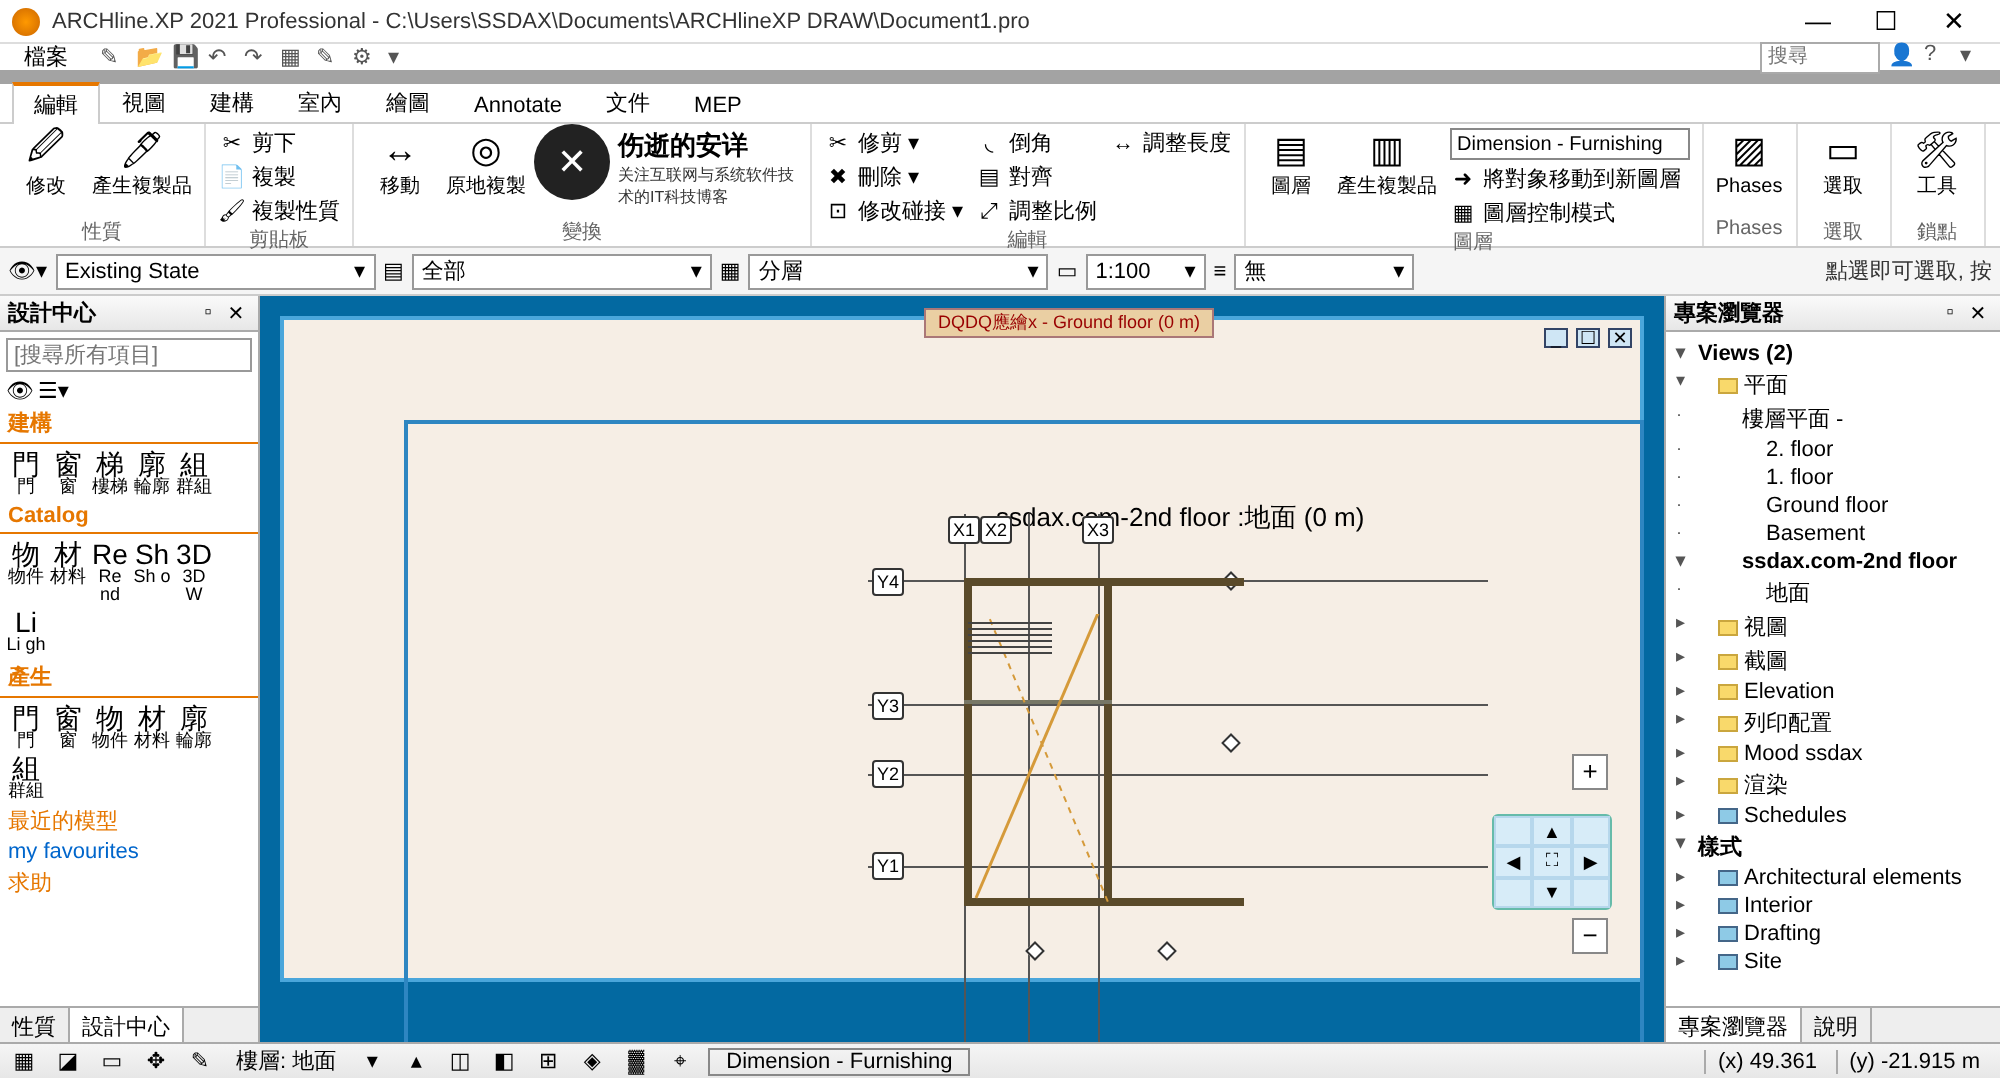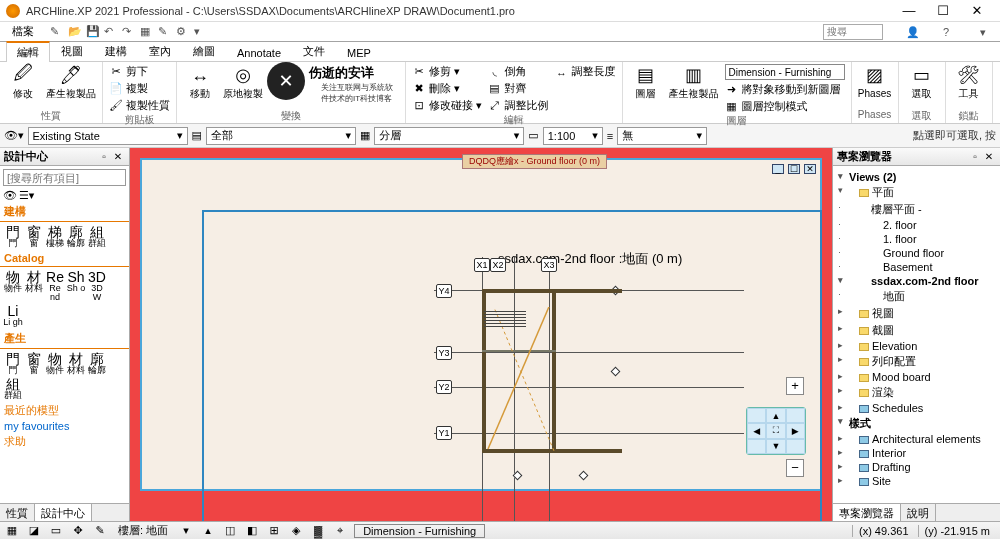--- a/index.html
+++ b/index.html
@@ -5,25 +5,25 @@
 * { margin:0; padding:0; box-sizing:border-box; font-family:"Segoe UI","Microsoft YaHei",Arial,sans-serif; font-size:11px; }
 body { background:#fff; width:1000px; height:539px; overflow:hidden; position:relative; }
 
 
 .titlebar { height:22px; background:#fff; display:flex; align-items:center; padding:0 6px; border-bottom:1px solid #ddd; }
 .titlebar .logo { width:14px; height:14px; border-radius:50%; background:radial-gradient(circle,#f90,#c60); margin-right:6px; }
 .titlebar .title { flex:1; color:#333; }
 .titlebar .winbtn { width:34px; height:20px; text-align:center; line-height:20px; font-size:13px; cursor:pointer;}
 
 
-.menubar { height:20px; display:flex; align-items:center; gap:2px; padding:0 6px; border-bottom:1px solid #a3a3a3; }
+.menubar { height:20px; display:flex; align-items:center; gap:2px; padding:0 6px; border-bottom:7px solid #a3a3a3; }
 .menubar .menuitem { padding:0 6px; cursor:pointer; }
 .menubar .qat { display:flex; gap:4px; margin-left:8px; }
 .menubar .qicon { width:14px; height:14px; color:#555; cursor:pointer; font-size:11px; }
-.menubar .searchwrap { margin-left:auto; display:flex; align-items:flex-end; gap:23px; }
+.menubar .searchwrap { margin-left:auto; display:flex; align-items:flex-start; gap:4px; }
 .menubar .searchbox { width:60px; height:16px; border:1px solid #aaa; padding:0 3px; font-size:10px; }
 
 
 .tabstrip { height:20px; display:flex; align-items:flex-end; padding-left:6px; border-bottom:1px solid #ccc; }
 .tab { padding:2px 10px; border:1px solid transparent; border-bottom:none; cursor:pointer; }
 .tab.active { border-color:#ccc; border-top:2px solid #e67700; background:#fff; position:relative; top:1px; }
 
 
 .ribbon { height:62px; display:flex; border-bottom:1px solid #ccc; background:#fff; }
 .rgroup { border-right:1px solid #ddd; padding:2px 6px; display:flex; flex-direction:column; position:relative; }
@@ -39,21 +39,21 @@
 
 
 .optbar { height:24px; background:#f5f5f5; display:flex; align-items:center; gap:4px; padding:0 4px; border-bottom:1px solid #ccc; overflow:hidden;}
 .optbar .optitem { display:flex; align-items:center; gap:3px; }
 .optbar .optfield { height:18px; background:#fff; border:1px solid #999; padding:0 4px; display:flex; align-items:center; }
 .optbar .hint { margin-left:auto; color:#333; white-space:nowrap;}
 
 
 .main { position:absolute; top:148px; left:0; right:0; bottom:18px; display:flex; }
 .left { width:130px; border-right:1px solid #aaa; display:flex; flex-direction:column; }
-.center { flex:1; position:relative; background:#ef4444; }
+.center { flex:1; position:relative; background:#0369a1; }
 .right { width:168px; border-left:1px solid #aaa; display:flex; flex-direction:column; }
 
 
 .panelhead { height:18px; background:linear-gradient(#fafafa,#e7e7e7); display:flex; align-items:center; padding:0 4px; border-bottom:1px solid #aaa; }
 .panelhead .ptitle { flex:1; font-weight:bold; font-size:11px; }
 .panelhead .pbtn { width:14px; text-align:center; cursor:pointer; font-size:10px; }
 
 .searchall { margin:3px; width:calc(100% - 6px); height:17px; border:1px solid #999; padding:0 3px; }
 
 .dcsection { padding:2px 4px; }
@@ -189,21 +189,21 @@
           <div class="ricon">↔</div>
           <div class="rname">移動</div>
         </div>
       <div class="rbtn">
           <div class="ricon">◎</div>
           <div class="rname">原地複製</div>
         </div>
       <div style="position:relative;width:130px">
         <div style="position:absolute;left:-2px;top:-2px;width:38px;height:38px;border-radius:50%;background:#222;display:flex;align-items:center;justify-content:center;color:#fff;font-size:18px">✕</div>
         <div style="margin-left:40px;font-weight:bold;font-size:13px">伤逝的安详</div>
-        <div style="margin-left:52px;font-size:8px;color:#333">关注互联网与系统软件技术的IT科技博客</div>
+        <div style="margin-left:40px;font-size:8px;color:#333">关注互联网与系统软件技术的IT科技博客</div>
       </div>
     </div>
     <div class="rlabel">變換</div>
   </div>
   <div class="rgroup">
     <div class="rrow">
       <div class="rminicol">
         <div class="mini">
             <span class="micon">✂</span>
             <span>修剪</span>
@@ -504,21 +504,21 @@
       <div class="treeitem leaf" style="padding-left:48px">2. floor</div>
       <div class="treeitem leaf" style="padding-left:48px">1. floor</div>
       <div class="treeitem leaf" style="padding-left:48px">Ground floor</div>
       <div class="treeitem leaf" style="padding-left:48px">Basement</div>
       <div class="treeitem open sel" style="padding-left:36px"><span>ssdax.com-2nd floor</span></div>
       <div class="treeitem leaf" style="padding-left:48px">地面</div>
       <div class="treeitem" style="padding-left:24px"><span class="fic"></span><span>視圖</span></div>
       <div class="treeitem" style="padding-left:24px"><span class="fic"></span><span>截圖</span></div>
       <div class="treeitem" style="padding-left:24px"><span class="fic"></span><span>Elevation</span></div>
       <div class="treeitem" style="padding-left:24px"><span class="fic"></span><span>列印配置</span></div>
-      <div class="treeitem" style="padding-left:24px"><span class="fic"></span><span>Mood board</span></div>
+      <div class="treeitem" style="padding-left:24px"><span class="fic"></span><span>Mood ssdax</span></div>
       <div class="treeitem" style="padding-left:24px"><span class="fic"></span><span>渲染</span></div>
       <div class="treeitem" style="padding-left:24px"><span class="fic blue"></span><span>Schedules</span></div>
       <div class="treeitem open bold">樣式</div>
       <div class="treeitem" style="padding-left:24px"><span class="fic blue"></span><span>Architectural elements</span></div>
       <div class="treeitem" style="padding-left:24px"><span class="fic blue"></span><span>Interior</span></div>
       <div class="treeitem" style="padding-left:24px"><span class="fic blue"></span><span>Drafting</span></div>
       <div class="treeitem" style="padding-left:24px"><span class="fic blue"></span><span>Site</span></div>
     </div>
     <div class="bottomtabs">
       <div class="bt active">專案瀏覽器</div>

